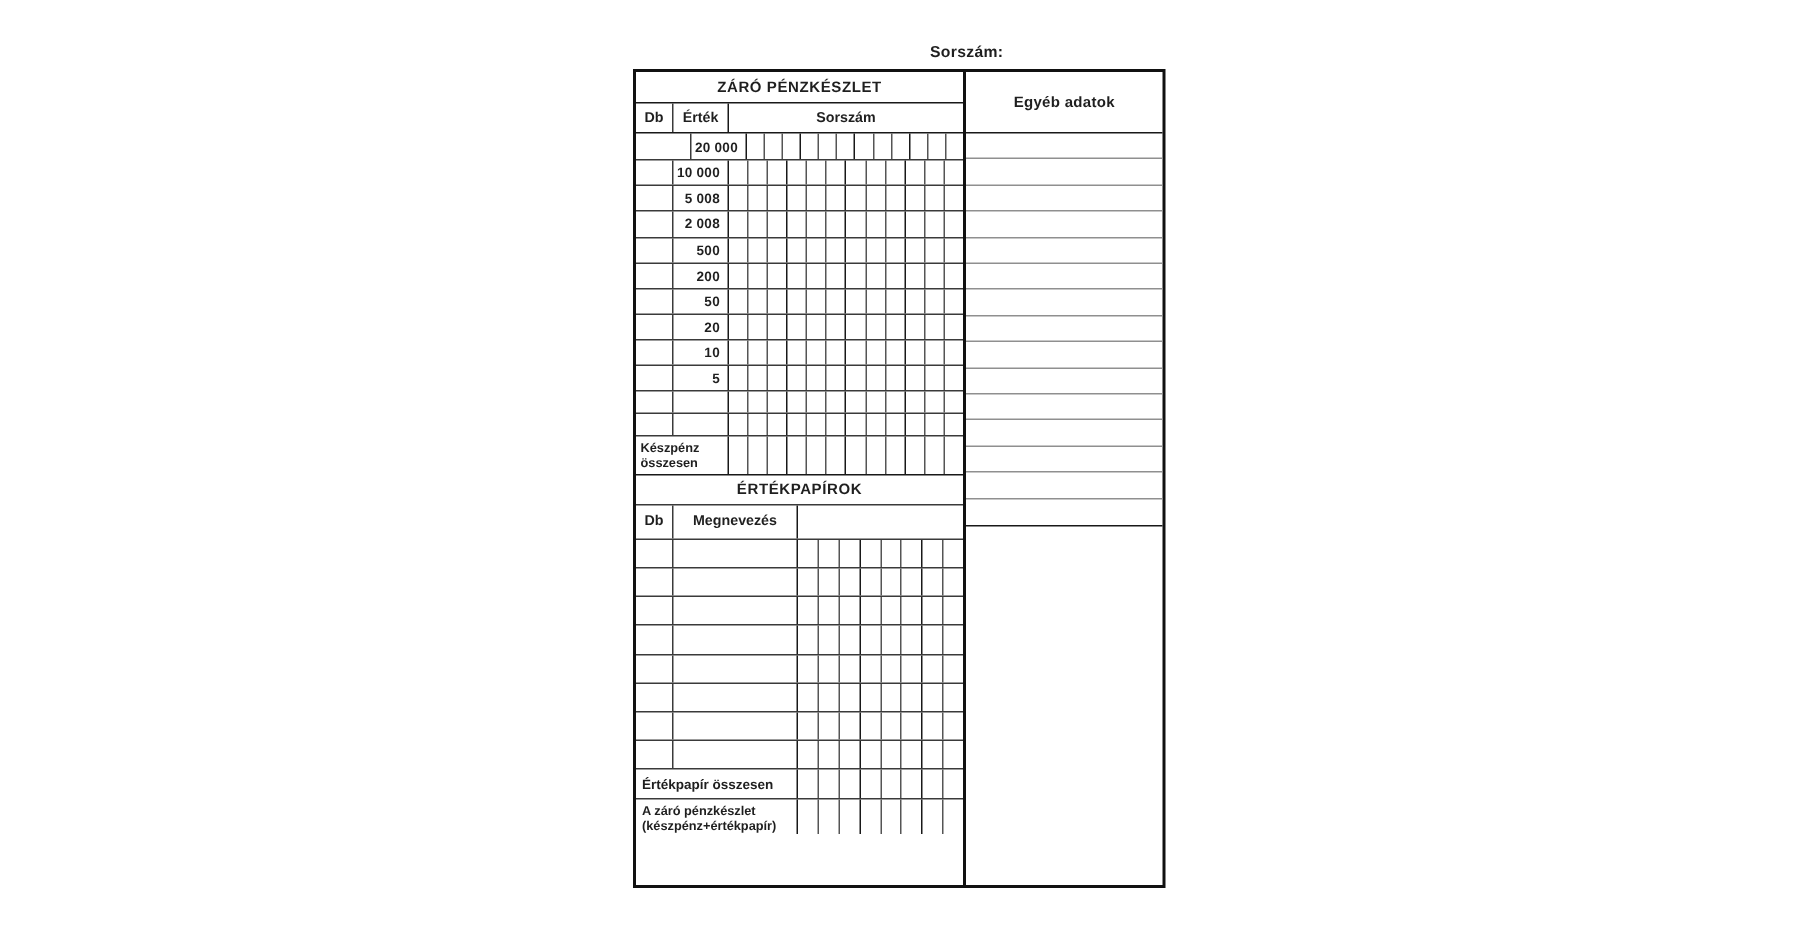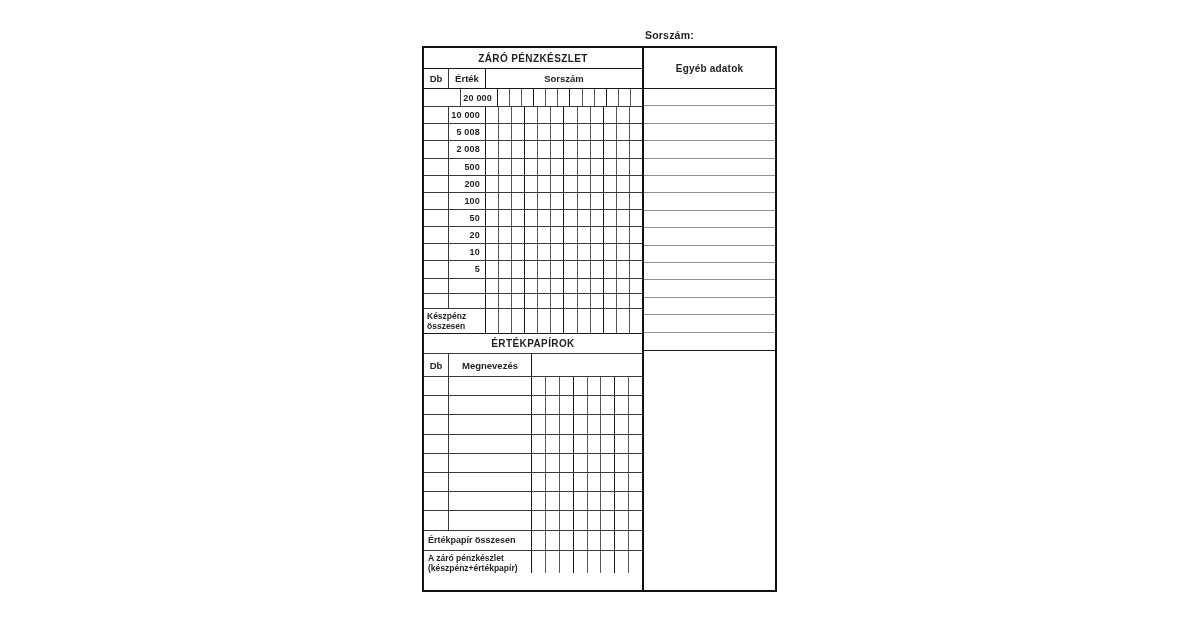--- a/index.html
+++ b/index.html
@@ -3,21 +3,21 @@
 <meta charset="utf-8">
 <style>
   html,body{margin:0;padding:0;}
   body{
     width:1200px;height:630px;background:#ffffff;position:relative;overflow:hidden;
     font-family:"Liberation Sans","DejaVu Sans",sans-serif;color:#1f1f1f;
     -webkit-font-smoothing:antialiased;
   }
   *{box-sizing:border-box;}
   .serial{
-    position:absolute;left:645px;top:29px;font-size:10.5px;font-weight:bold;letter-spacing:.2px;
+    position:absolute;left:620px;top:29px;font-size:10.5px;font-weight:bold;letter-spacing:.2px;
   }
   .form{
     position:absolute;left:422px;top:46px;width:355px;height:546px;
     border:2px solid #111111;display:flex;background:#ffffff;
   }
   
   .left{width:220px;border-right:2px solid #111111;display:flex;flex-direction:column;}
   .t-title{
     height:21px;display:flex;align-items:center;justify-content:center;
     font-size:10px;font-weight:bold;letter-spacing:.4px;border-bottom:1.4px solid #181818;
@@ -190,38 +190,20 @@
             <div class="gcell"></div>
             <div class="gcell"></div>
             <div class="gcell strong"></div>
             <div class="gcell"></div>
             <div class="gcell"></div>
             <div class="gcell"></div>
           </div>
         </div>
         <div class="row denom">
           <div class="c-db"></div>
-          <div class="c-val num">100</div>
-          <div class="grid">
-            <div class="gcell"></div>
-            <div class="gcell"></div>
-            <div class="gcell strong"></div>
-            <div class="gcell"></div>
-            <div class="gcell"></div>
-            <div class="gcell strong"></div>
-            <div class="gcell"></div>
-            <div class="gcell"></div>
-            <div class="gcell strong"></div>
-            <div class="gcell"></div>
-            <div class="gcell"></div>
-            <div class="gcell"></div>
-          </div>
-        </div>
-        <div class="row denom">
-          <div class="c-db"></div>
           <div class="c-val num">50</div>
           <div class="grid">
             <div class="gcell"></div>
             <div class="gcell"></div>
             <div class="gcell strong"></div>
             <div class="gcell"></div>
             <div class="gcell"></div>
             <div class="gcell strong"></div>
             <div class="gcell"></div>
             <div class="gcell"></div>

